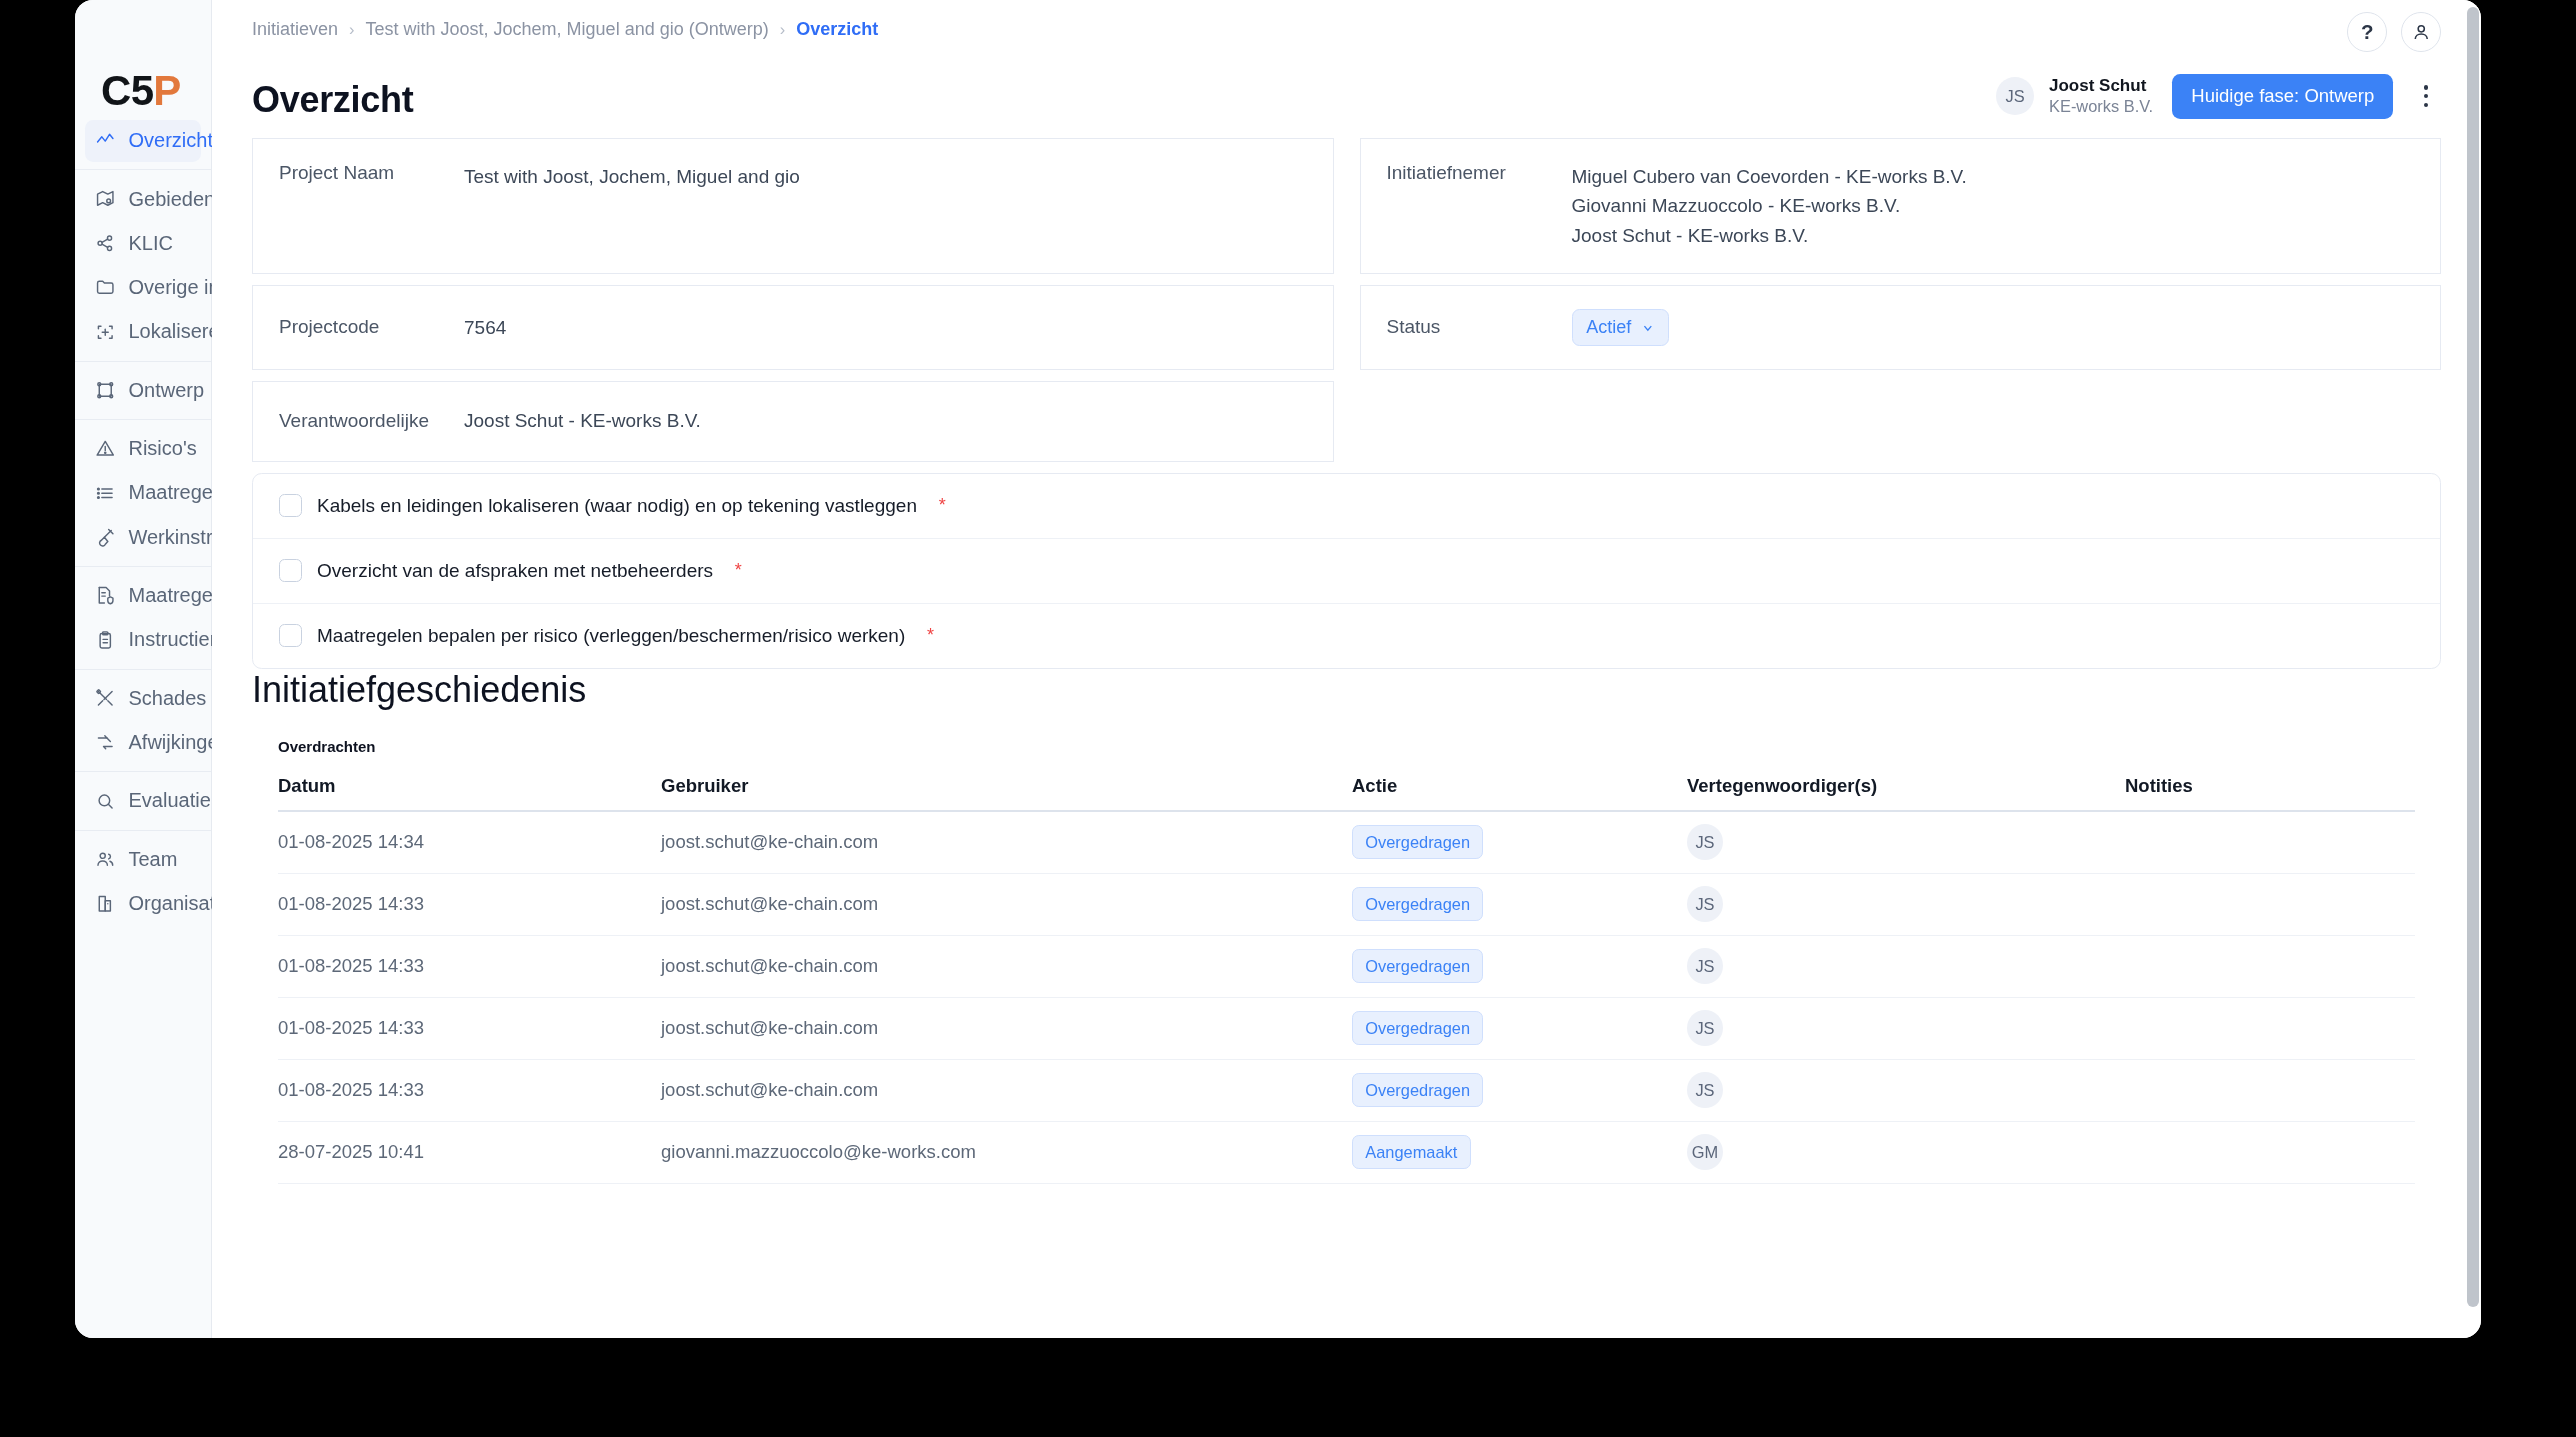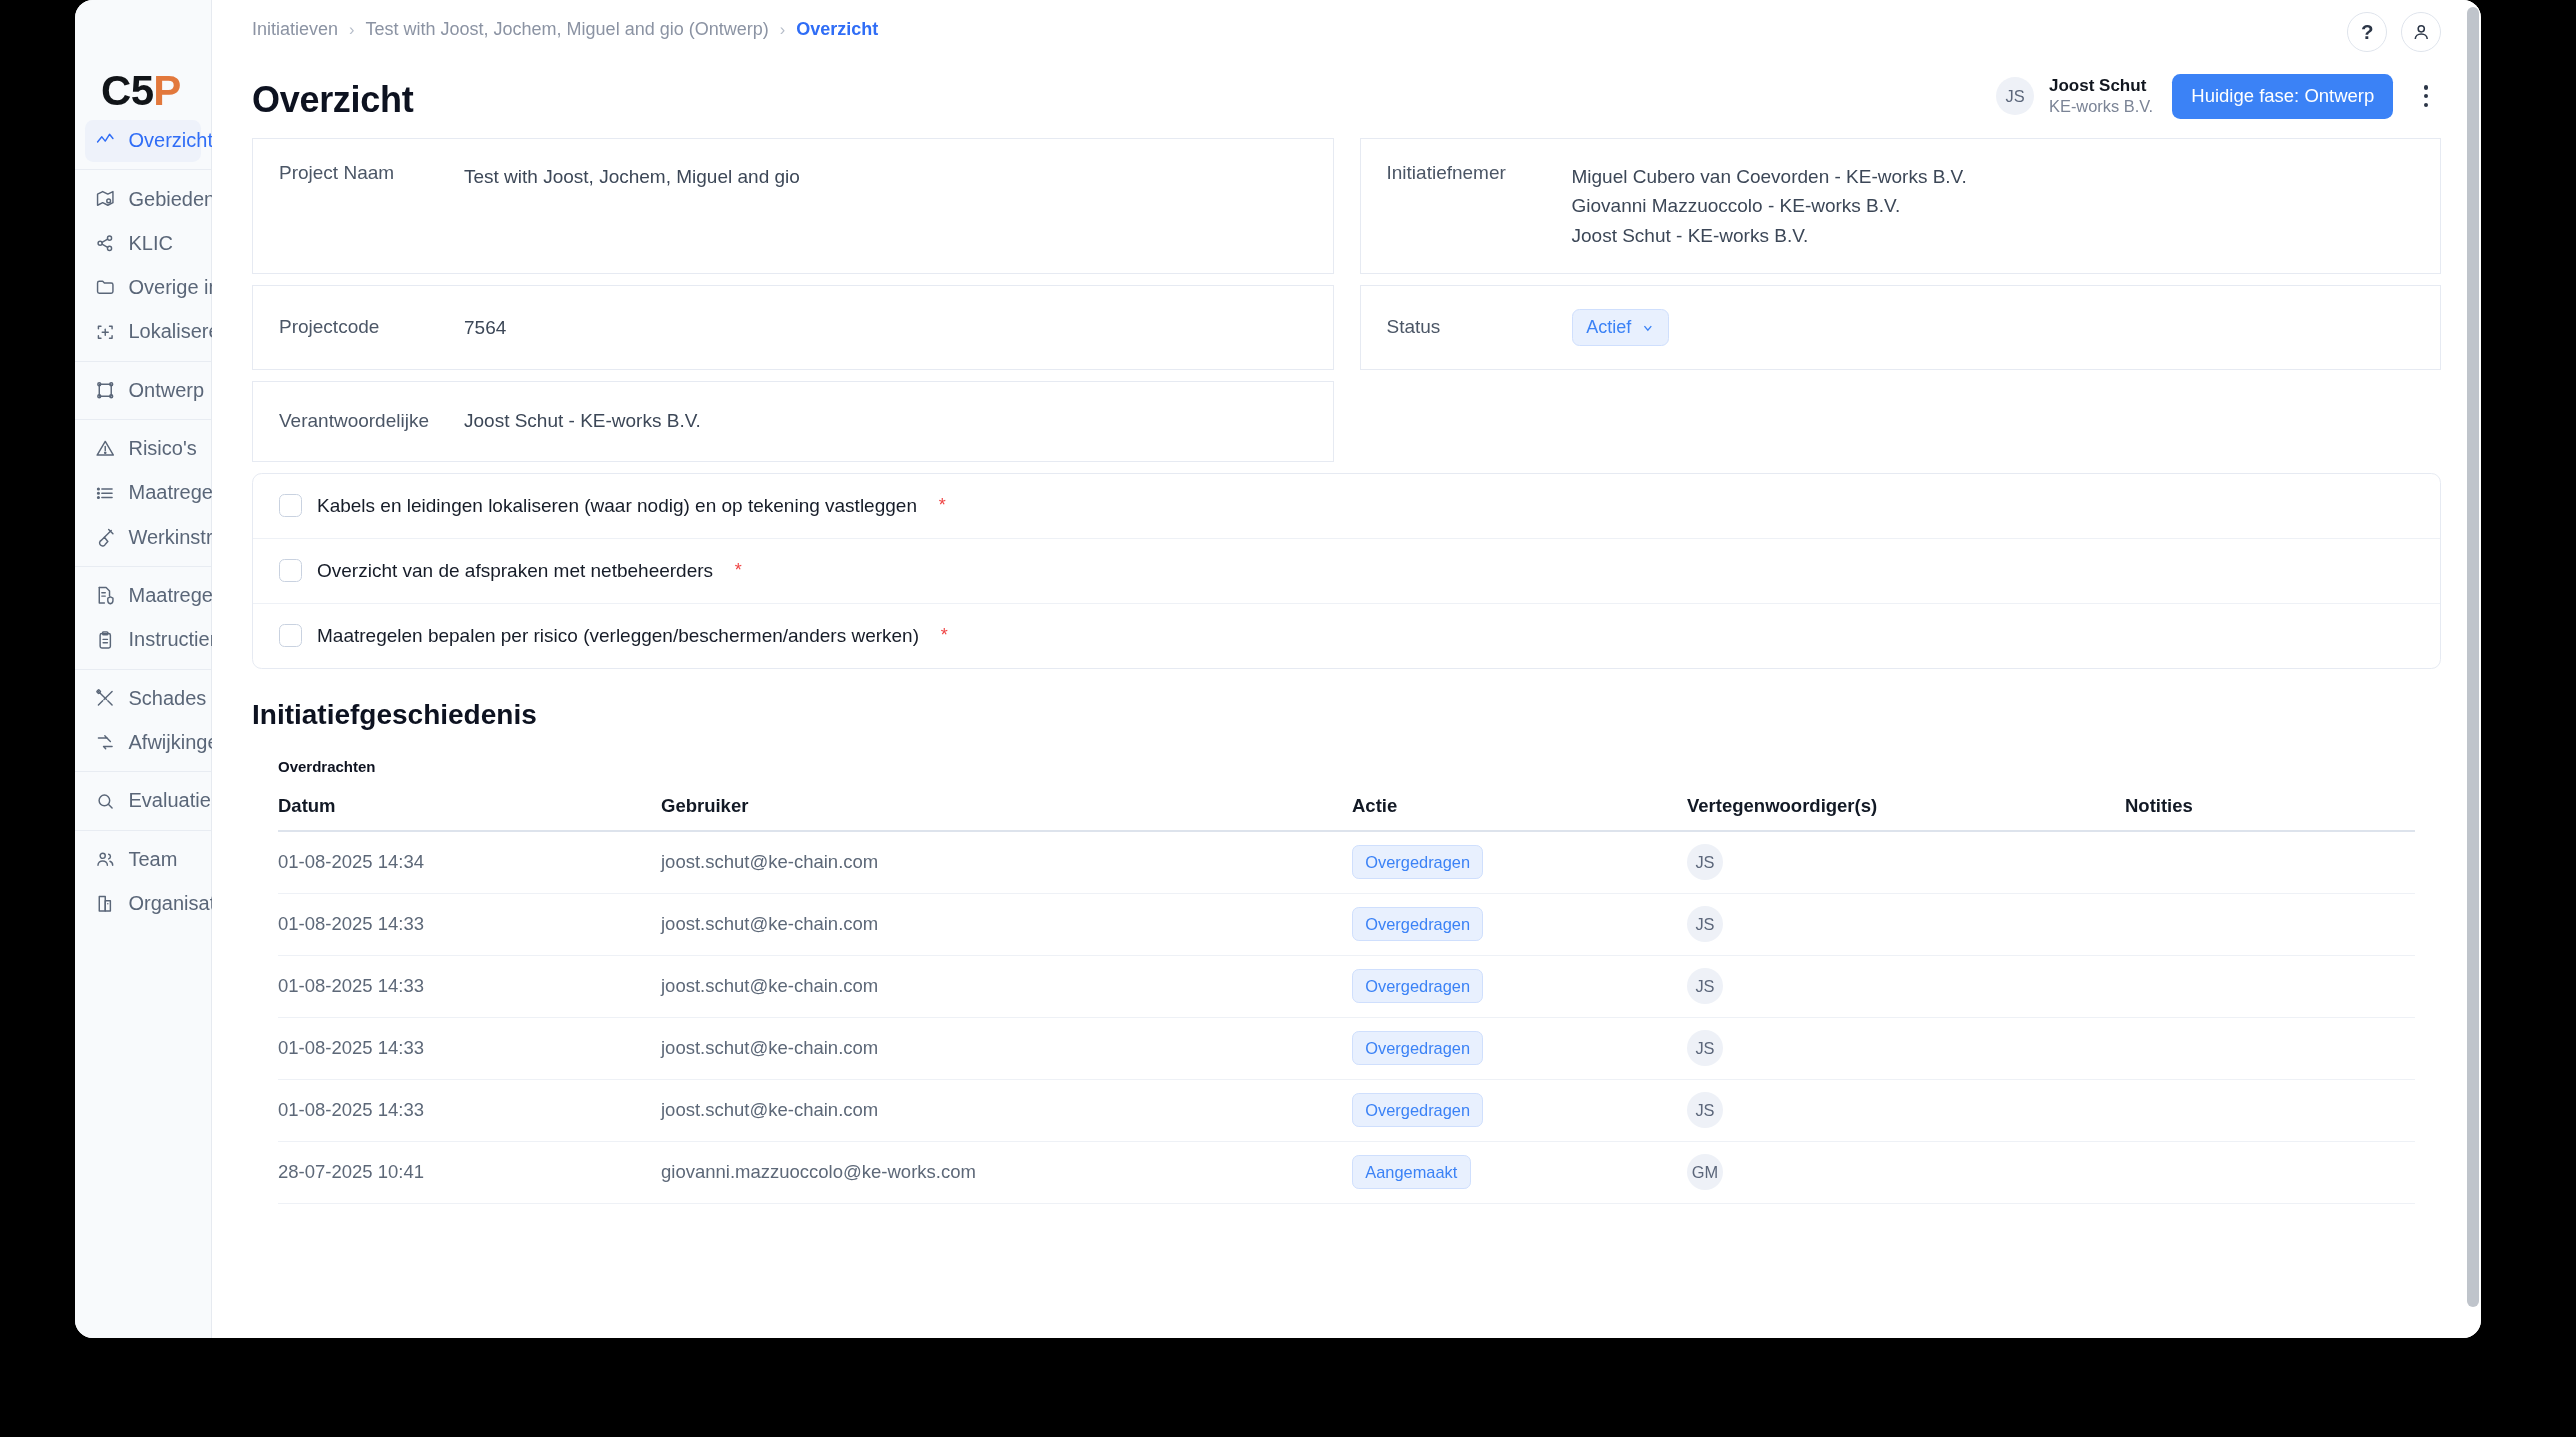--- a/index.html
+++ b/index.html
@@ -239,24 +239,23 @@
     flex: 0 0 23px;
     border: 1.4px solid #c9d2e0;
     border-radius: 5.5px;
     background: #fff;
     cursor: pointer;
   }
   .req-star { color: #ef4444; font-size: 18px; margin-left: 6.8px; }
 
   
   .history-title {
-    font-size: 28px;
-    font-weight: 700;
+    font-size: 36px;
+    font-weight: 400;
     color: #0d1220;
-    margin-top: 30px;
   }
   .sub-title {
     font-size: 15px;
     font-weight: 700;
     color: #0d1220;
     margin-top: 27px;
     margin-left: 26px;
   }
   .table { width: 100%; margin-top: 20.5px; padding: 0 26px; }
   .t-head, .t-row { display: flex; align-items: center; }
@@ -580,21 +579,21 @@
             <span>Kabels en leidingen lokaliseren (waar nodig) en op tekening vastleggen</span>
             <span class="req-star">*</span>
           </div>
           <div class="check-row">
             <span class="checkbox"></span>
             <span>Overzicht van de afspraken met netbeheerders</span>
             <span class="req-star">*</span>
           </div>
           <div class="check-row">
             <span class="checkbox"></span>
-            <span>Maatregelen bepalen per risico (verleggen/beschermen/anders werken)</span>
+            <span>Maatregelen bepalen per risico (verleggen/beschermen/risico werken)</span>
             <span class="req-star">*</span>
           </div>
         </div>
 
       <h2 class="history-title">Initiatiefgeschiedenis</h2>
       <h3 class="sub-title">Overdrachten</h3>
 
       <div class="table">
         <div class="t-head">
           <div class="cell c-date">Datum</div>

